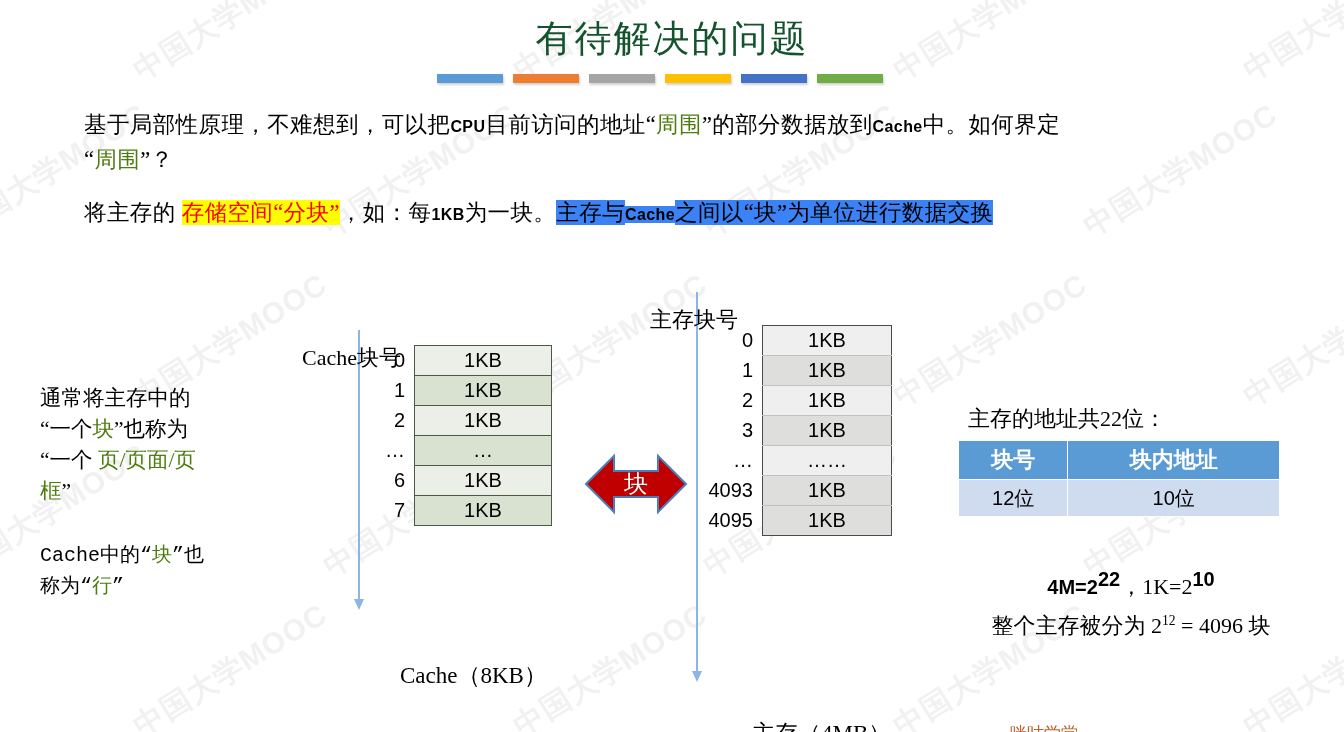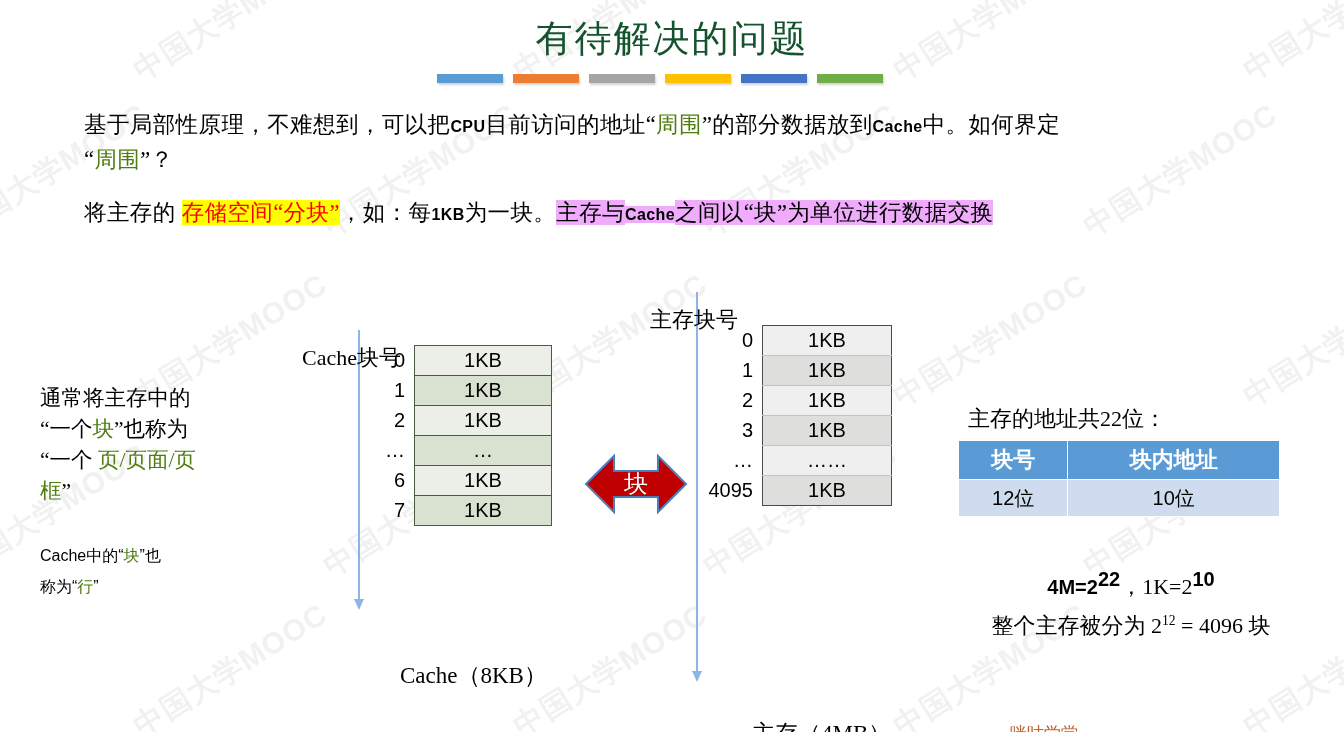--- a/index.html
+++ b/index.html
@@ -69,37 +69,37 @@
     z-index: 3;
     font-family: "Liberation Serif", "DejaVu Serif", serif;
     font-size: 22.5px;
     line-height: 33px;
     letter-spacing: 0.4px;
     color: #000;
   }
   #para1 { left: 84px; top: 108px; width: 1185px; }
   #para2 { left: 84px; top: 196px; width: 1200px; }
   .red  { color: #4d7c0f; }
-  .hl   { background: #f0abfc; }
+  .hl   { background: #3b82f6; }
   .hlr  { background: #ffff00; color: #ff0000; }
   .sans { font-family: "Liberation Sans", sans-serif; font-weight: bold; font-size: 16px; }
 
   
   .note {
     position: absolute;
     z-index: 3;
     font-family: "Liberation Serif", "DejaVu Serif", serif;
     font-size: 21.5px;
     line-height: 31px;
   }
   #note1 { left: 40px; top: 352px; width: 250px; }
   #note2 {
     left: 40px; top: 540px; width: 255px;
-    font-family: Liberation Sans, sans-serif;
-    font-size: 16px; line-height: 31px;
+    font-family: Liberation Mono, monospace;
+    font-size: 20px; line-height: 31px;
   }
 
   
   .dlabel {
     position: absolute;
     z-index: 3;
     font-family: "Liberation Serif", "DejaVu Serif", serif;
     font-size: 22px;
     white-space: nowrap;
     margin-top: 40px;
@@ -363,20 +363,24 @@
       </tr>
   <tr class="even">
         <td class="idx">3</td>
         <td class="cell">1KB</td>
       </tr>
   <tr class="odd">
         <td class="idx">…</td>
         <td class="cell">……</td>
       </tr>
   <tr class="even">
+        <td class="idx">4093</td>
+        <td class="cell">1KB</td>
+      </tr>
+  <tr class="even">
         <td class="idx">4095</td>
         <td class="cell">1KB</td>
       </tr>
 </tbody>
   </table>
 
 <div class="dlabel" id="lbl-cache-bottom">Cache（8KB）</div>
 <div class="dlabel" id="lbl-mem-bottom">主存（4MB）</div>
 
 <div id="exchange-arrow">

